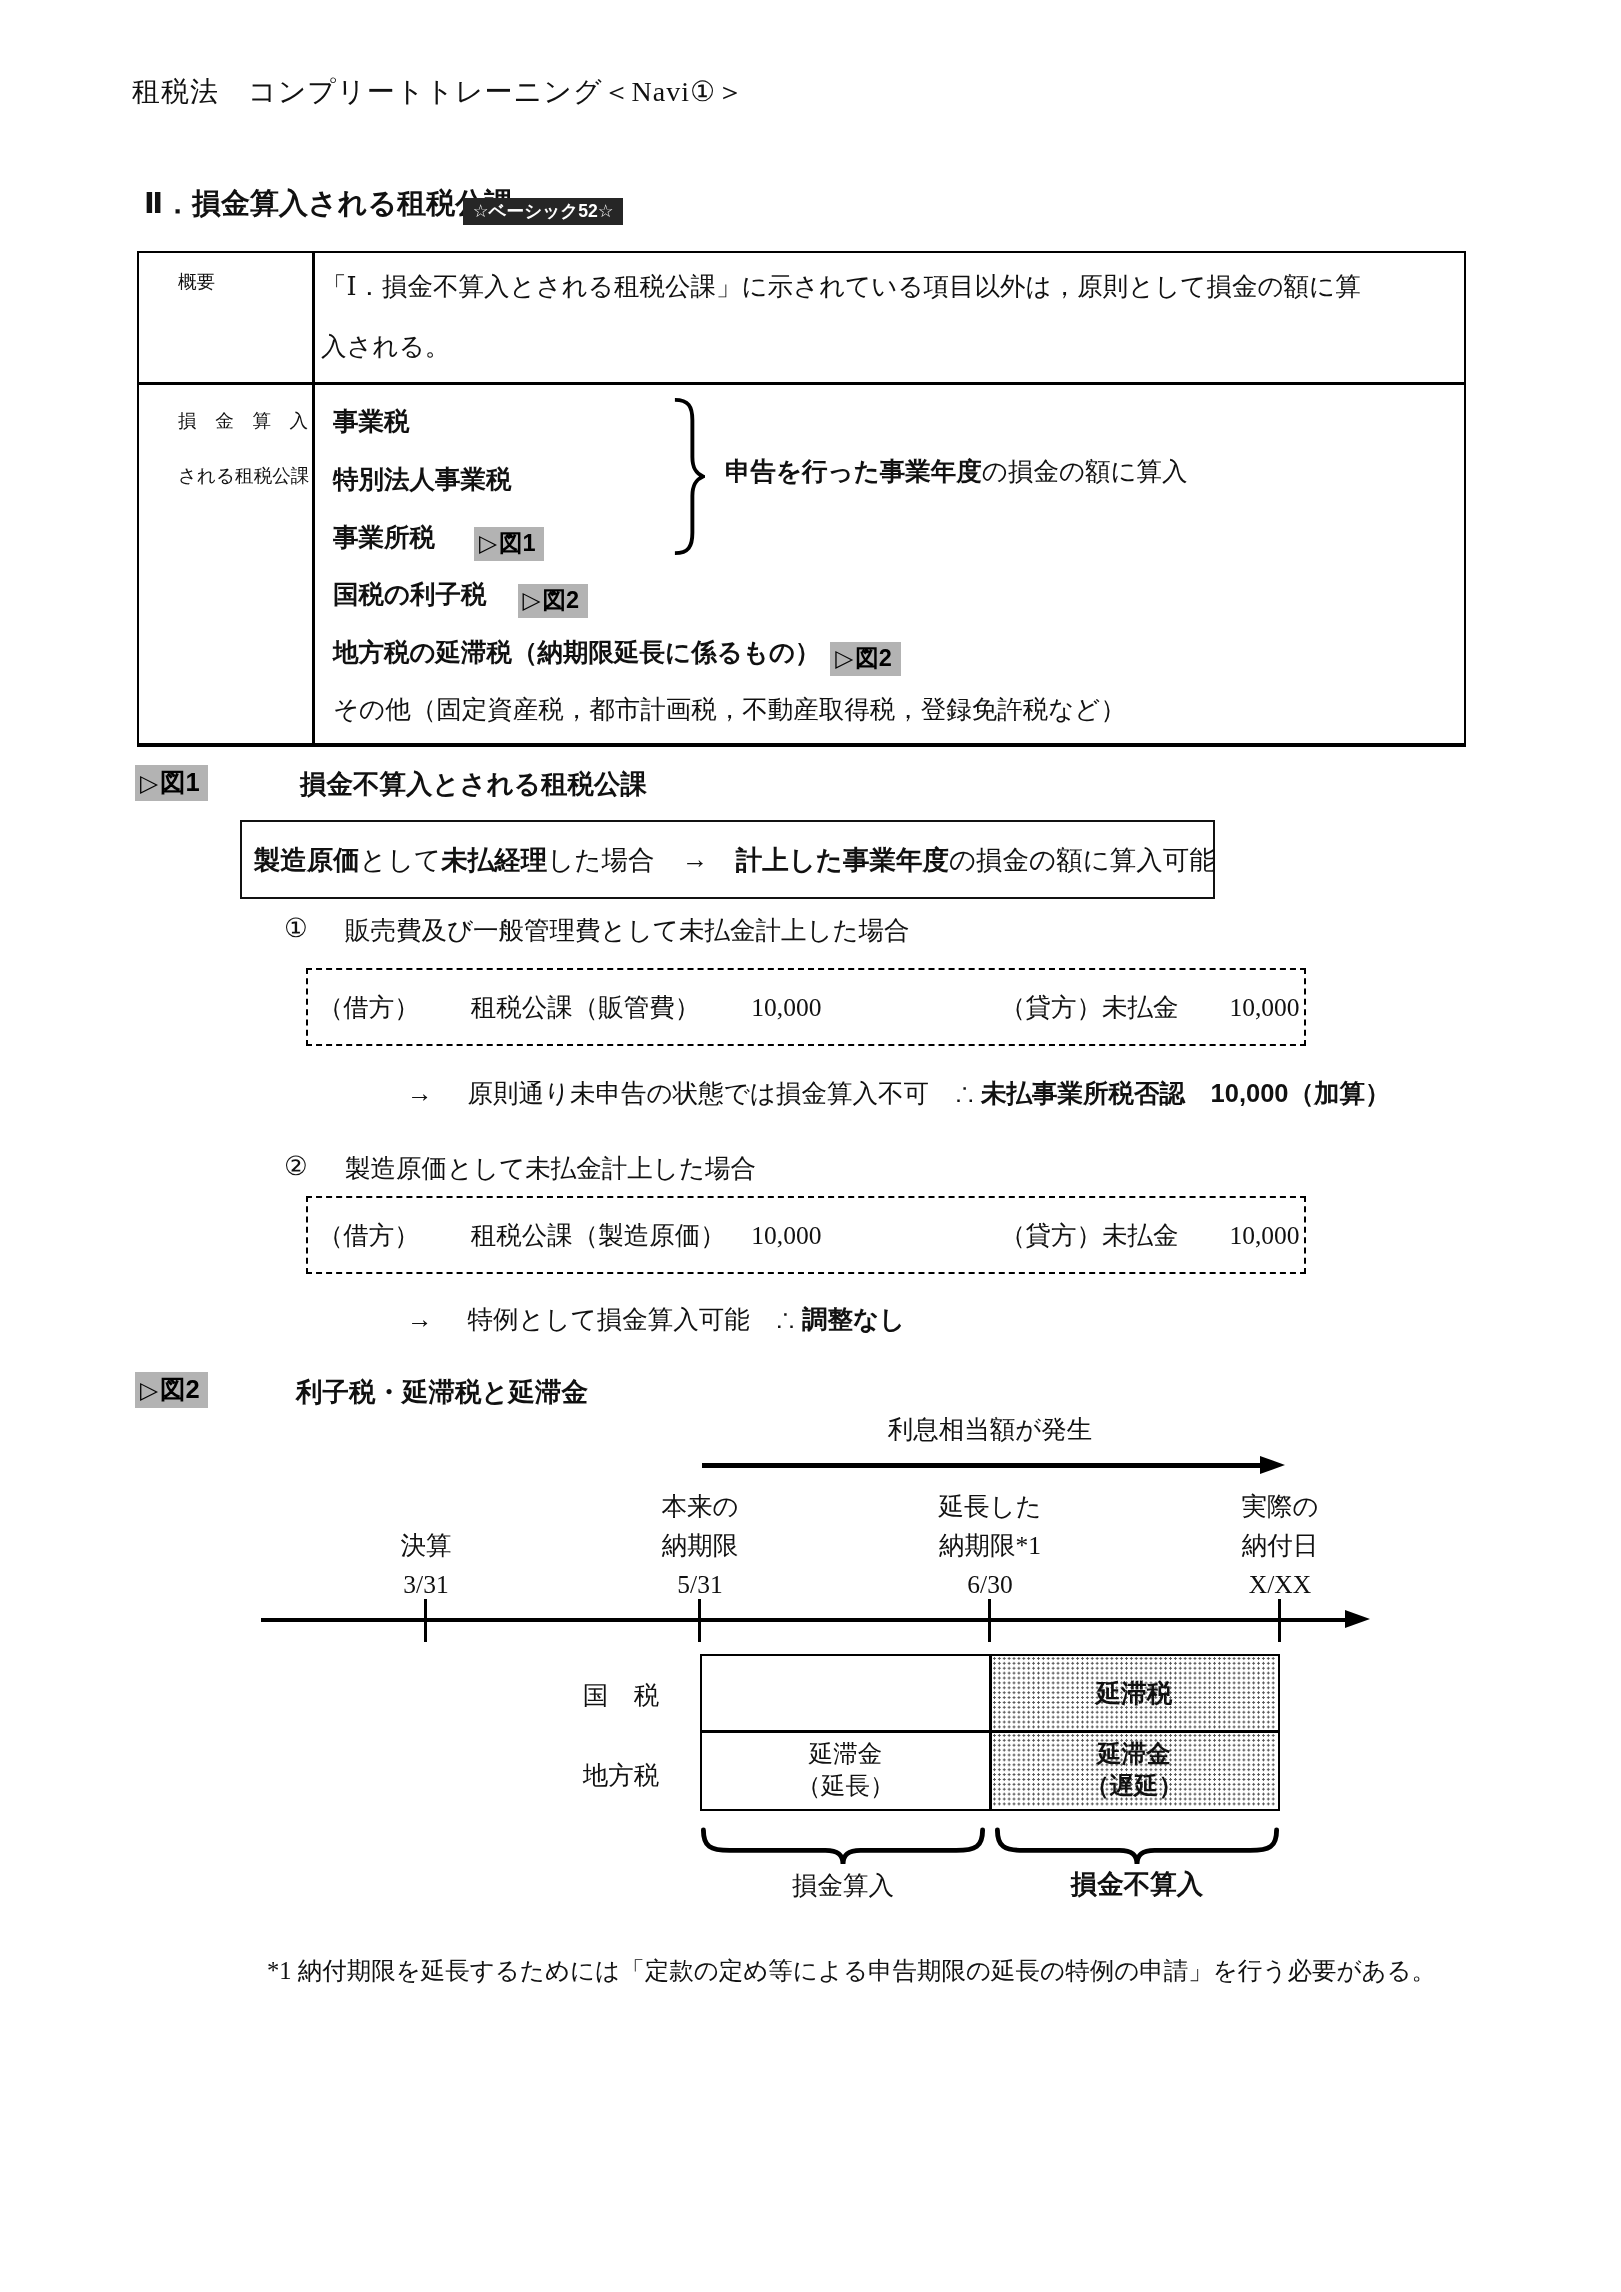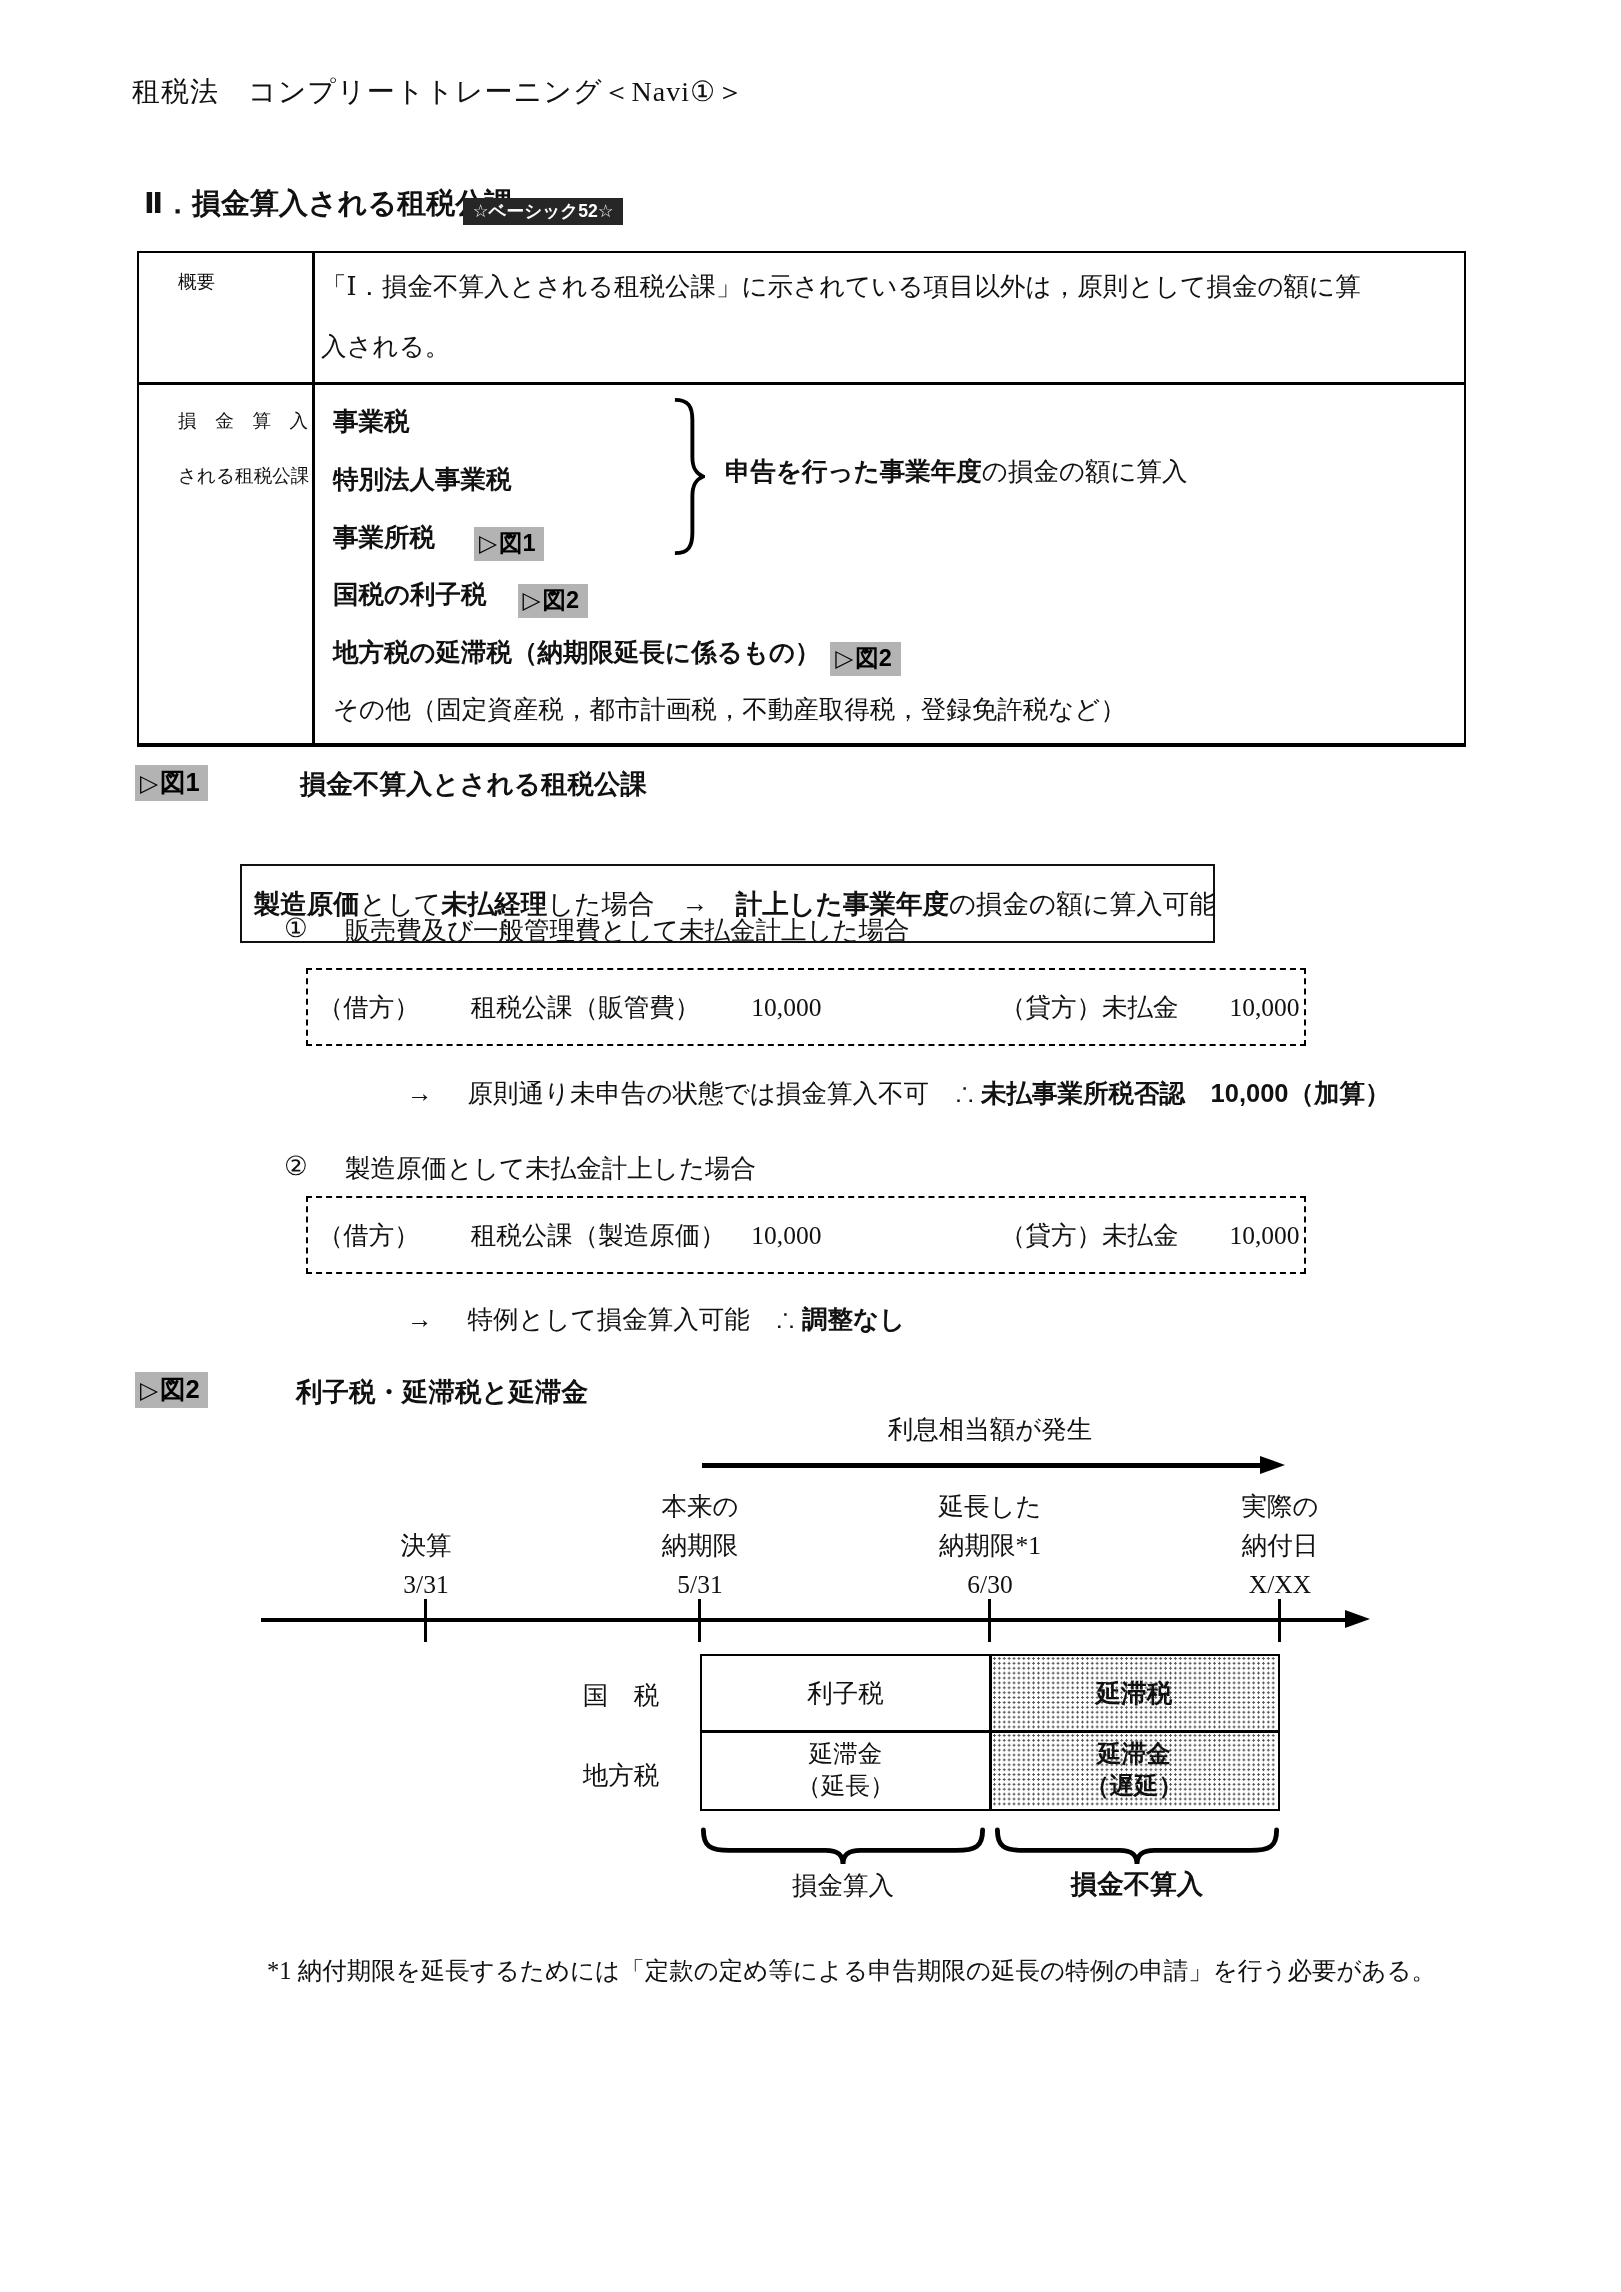--- a/index.html
+++ b/index.html
@@ -24,21 +24,21 @@
   .lab{font-size:18.6px;}
   .body26{font-size:25.5px;}
   #r2items div.line{position:absolute;left:194px;white-space:nowrap;font-size:25.5px;line-height:1.2;}
 
   .figbadge{display:inline-block;background:#b3b3b3;color:#000;font-size:23.5px;line-height:1;
             padding:4.9px 8.8px 5.9px 4.9px;vertical-align:-4.9px;}
   .figbadge .tri{font-size:23.5px;margin-right:2px;}
 
   
   #f1box{left:240px;top:820px;width:975px;height:79px;border:2.5px solid #111;box-sizing:border-box;
-         display:flex;align-items:center;padding-left:11.8px;font-size:26.5px;white-space:nowrap;margin-top:44px;}
+         display:flex;align-items:center;padding-left:11.8px;font-size:26.5px;white-space:nowrap;}
   .dbox{left:306px;width:1000px;height:78px;border:2.9px dashed #000;box-sizing:border-box;
         display:flex;align-items:center;padding-left:9.8px;font-size:25.5px;white-space:nowrap;}
   .resline{left:364px;font-size:25.5px;white-space:nowrap;margin-left:43px;}
   .resline .arr{display:inline-block;margin-right:35px;}
   .caseno{font-size:26.5px;}
   .casetitle{font-size:25.5px;}
 
   
   .dline{background:#000;}
   .ahead{width:0;height:0;border-top:9.8px solid transparent;border-bottom:9.8px solid transparent;border-left:25.5px solid #000;}
@@ -161,21 +161,20 @@
   <div class="abs tick" style="left:698px;"></div>
   <div class="abs tick" style="left:988px;"></div>
   <div class="abs tick" style="left:1278px;"></div>
 
   <div class="abs rowlab nw cen" style="left:621px;top:1678px;">国　税</div>
   <div class="abs rowlab nw cen" style="left:621px;top:1758px;">地方税</div>
 
   <div id="f2t" class="abs">
     <div class="vdiv"></div>
     <div class="hdiv"></div>
-    <div id="c11" class="cell">利子税</div>
     <div id="c12" class="cell shade sans b">延滞税</div>
     <div id="c21" class="cell">
       <span>延滞金</span>
       <span>（延長）</span>
     </div>
     <div id="c22" class="cell shade sans b">
       <span>延滞金</span>
       <span>（遅延）</span>
     </div>
   </div>

